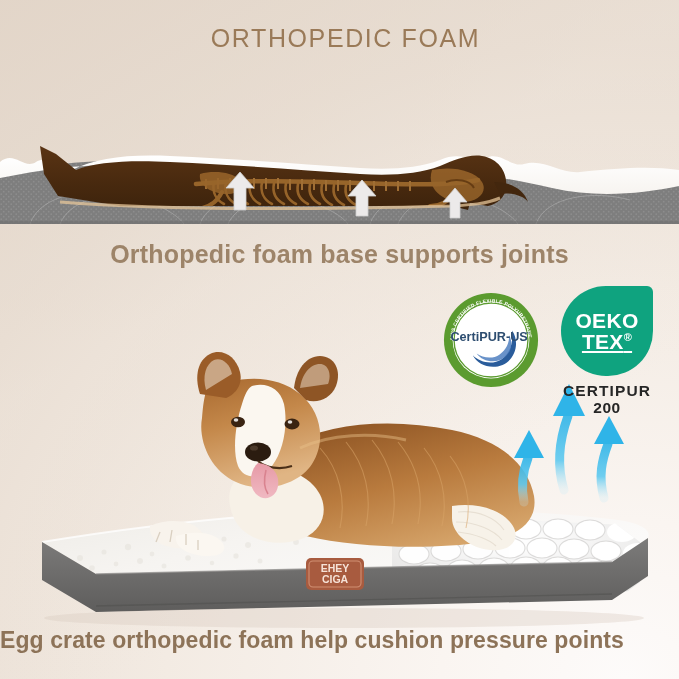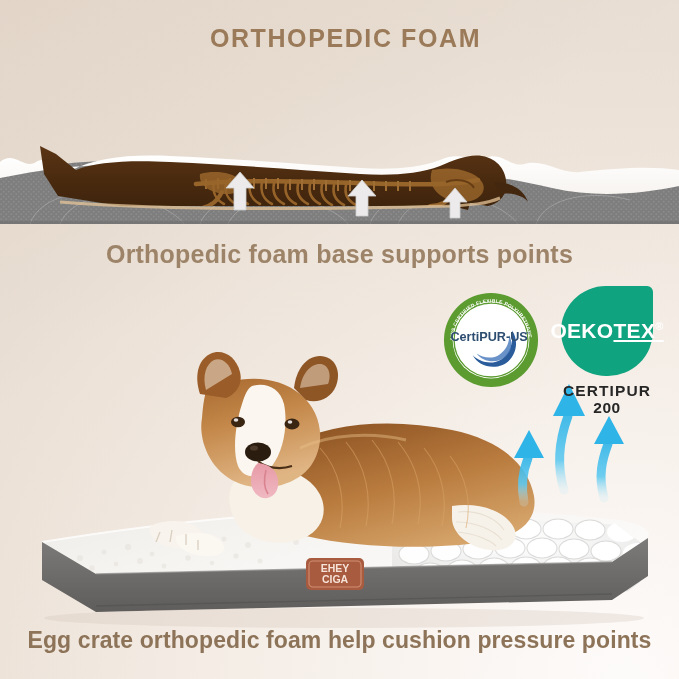--- a/index.html
+++ b/index.html
@@ -15,30 +15,30 @@
   }
   .canvas:before{
     content:"";position:absolute;inset:0;
     background:linear-gradient(150deg, rgba(226,213,200,.85) 0%, rgba(236,226,216,.35) 38%, rgba(255,253,252,0) 70%);
     pointer-events:none;
   }
 
   
   .title{
     position:absolute;left:12px;right:0;top:24px;text-align:center;
-    font-size:25px;letter-spacing:1.6px;font-weight:700;
+    font-size:25px;letter-spacing:1.6px;font-weight:400;
     color:#9a7a58;z-index:20;
   }
   .caption-mid{
     position:absolute;left:0;right:0;top:240px;text-align:center;
     font-size:25px;font-weight:700;letter-spacing:.2px;
     color:#9d8469;z-index:20;
   }
   .caption-bot{
-    position:absolute;left:0;right:0;top:627px;text-align:center;
+    position:absolute;left:0;right:0;top:627px;
     font-size:23px;font-weight:700;letter-spacing:.1px;
     color:#8d7358;z-index:22;
   }
 
   
   .diagram{position:absolute;left:0;top:78px;width:679px;height:152px;z-index:10;}
 
   
   .badges{position:absolute;left:440px;top:286px;width:230px;height:125px;z-index:25;}
   .certipur{position:absolute;left:3px;top:6px;width:96px;height:96px;}
@@ -46,21 +46,21 @@
   .oeko-mark{width:92px;height:90px;margin:0 auto;position:relative;}
   .oeko-leaf{
     width:92px;height:90px;
     background:#16a085;background:#0fa37f;
     border-radius:46px 46px 46px 6px;
     transform:rotate(180deg);
     display:block;
   }
   .oeko-txt{
     position:absolute;left:0;top:0;width:92px;height:90px;
-    display:flex;flex-direction:row;align-items:center;justify-content:center;
+    display:flex;flex-direction:column;align-items:center;justify-content:center;
     color:#fff;font-weight:700;line-height:1.02;
   }
   .oeko-txt .l1{font-size:21px;letter-spacing:.3px;}
   .oeko-txt .l2{font-size:21px;letter-spacing:.3px;text-decoration:underline;}
   .std{
     margin-top:6px;color:#262626;font-weight:700;
     font-size:15.5px;letter-spacing:1.1px;line-height:1.12;
   }
   .std .n{letter-spacing:.6px;}
 
@@ -213,21 +213,21 @@
       </g>
       <g>
         <path d="M356,138 L356,118 L348,118 L362,102 L376,118 L368,118 L368,138 Z" fill="#eceaea" stroke="#cfcfcf" stroke-width="0.8"></path>
       </g>
       <g>
         <path d="M450,140 L450,124 L443,124 L455,110 L467,124 L460,124 L460,140 Z" fill="#eceaea" stroke="#cfcfcf" stroke-width="0.8"></path>
       </g>
     </g>
   </svg>
 
-  <div class="caption-mid">Orthopedic foam base supports points</div>
+  <div class="caption-mid">Orthopedic foam base supports joints</div>
 
   <div class="badges">
 
     <svg class="certipur" viewBox="0 0 100 100">
       <defs>
         <path id="arcTop" d="M50,50 m-39,0 a39,39 0 1,1 78,0" fill="none"></path>
         <path id="arcBot" d="M50,50 m-33,0 a33,33 0 1,0 66,0" fill="none"></path>
       </defs>
       <circle cx="50" cy="50" r="49" fill="#5b9b2f"></circle>
       <circle cx="50" cy="50" r="40" fill="#ffffff"></circle>

